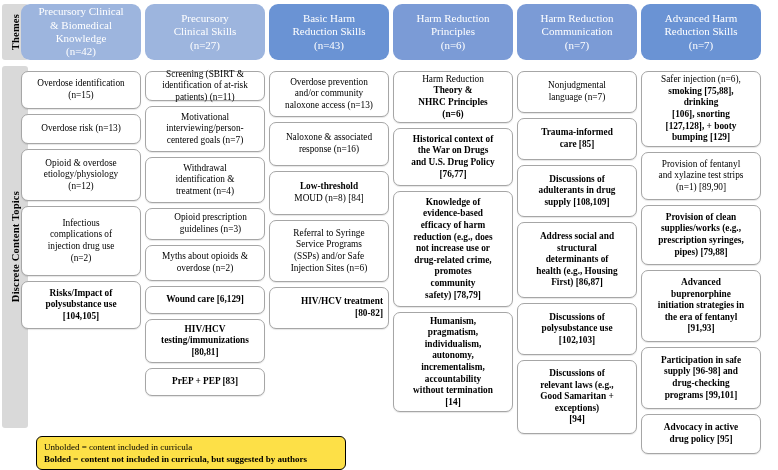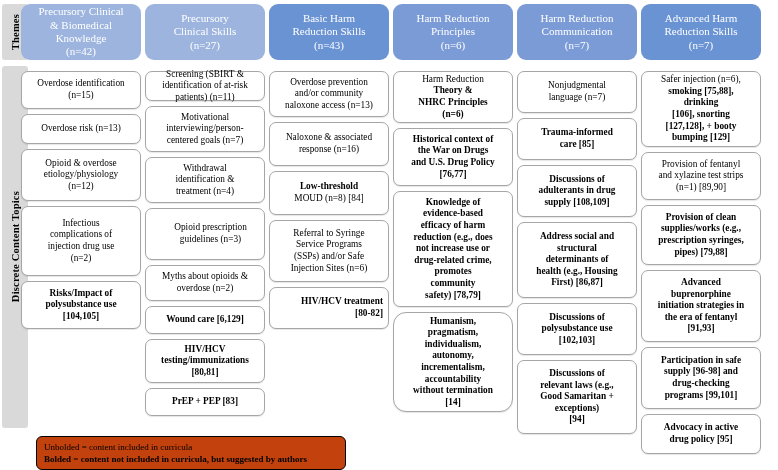--- a/index.html
+++ b/index.html
@@ -95,21 +95,21 @@
   .topic.bold { font-weight: bold; }
 
   
   .legend {
     position: absolute;
     left: 36px;
     top: 436px;
     width: 310px;
     border: 1px solid #000000;
     border-radius: 6px;
-    background: #c2410c;
+    background: #fde047;
     padding: 4px 7px;
     box-sizing: border-box;
     font-size: 9px;
     line-height: 1.35;
   }
   .legend .l1 { font-weight: normal; }
   .legend .l2 { font-weight: bold; }
 </style>
 </head>
 <body>
@@ -151,21 +151,21 @@
         </div>
         <div class="topic" style="height: 30px;">
           <span>Screening (SBIRT &amp;<br>identification of at-risk<br>patients) (n=11)</span>
         </div>
         <div class="topic" style="height: 46px;">
           <span>Motivational<br>interviewing/person-<br>centered goals (n=7)</span>
         </div>
         <div class="topic" style="height: 46px;">
           <span>Withdrawal<br>identification &amp;<br>treatment (n=4)</span>
         </div>
-        <div class="topic" style="height: 52px; padding-left: 16px;">
+        <div class="topic" style="height: 32px; padding-left: 16px;">
           <span>Opioid prescription<br>guidelines (n=3)</span>
         </div>
         <div class="topic" style="height: 36px;">
           <span>Myths about opioids &amp;<br>overdose (n=2)</span>
         </div>
         <div class="topic bold" style="height: 28px;">
           <span>Wound care [6,129]</span>
         </div>
         <div class="topic bold" style="height: 44px;">
           <span>HIV/HCV<br>testing/immunizations<br>[80,81]</span>
@@ -200,21 +200,21 @@
         </div>
         <div class="topic" style="height: 52px;">
           <span>Harm Reduction<br><b>Theory &amp;</b><br><b>NHRC Principles</b><br><b>(n=6)</b></span>
         </div>
         <div class="topic bold" style="height: 58px;">
           <span>Historical context of<br>the War on Drugs<br>and U.S. Drug Policy<br>[76,77]</span>
         </div>
         <div class="topic bold" style="height: 116px;">
           <span>Knowledge of<br>evidence-based<br>efficacy of harm<br>reduction (e.g., does<br>not increase use or<br>drug-related crime,<br>promotes<br>community<br>safety)  [78,79]</span>
         </div>
-        <div class="topic bold" style="height: 100px; border-radius: 13px;">
+        <div class="topic bold" style="height: 100px;">
           <span>Humanism,<br>pragmatism,<br>individualism,<br>autonomy,<br>incrementalism,<br>accountability<br>without termination<br>[14]</span>
         </div>
       </div>
       <div class="col">
         <div class="theme-head" style="background: rgb(123, 155, 214);">
           <span class="th-text">Harm Reduction<br>Communication<br>(n=7)</span>
         </div>
         <div class="topic" style="height: 42px;">
           <span>Nonjudgmental<br>language  (n=7)</span>
         </div>

